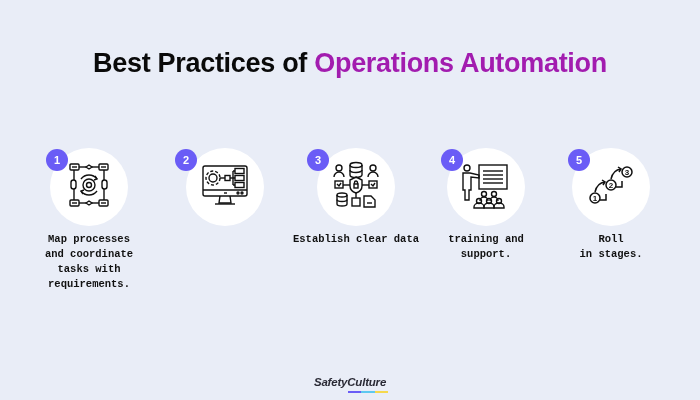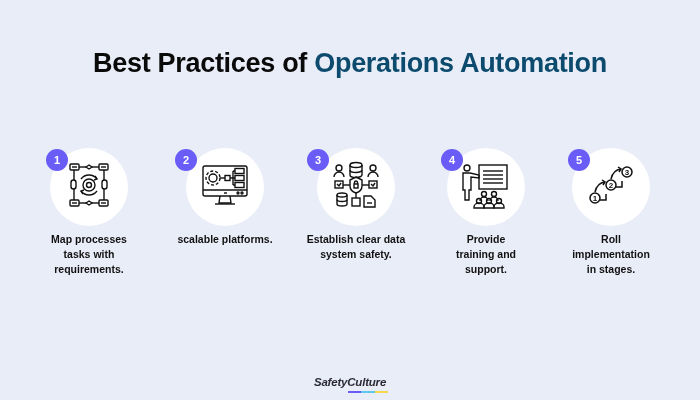--- a/index.html
+++ b/index.html
@@ -13,21 +13,21 @@
   .title {
     position: absolute;
     top: 48px; left: 0; width: 700px;
     text-align: center;
     font-family: "Liberation Sans", sans-serif;
     font-weight: 700;
     font-size: 27px;
     letter-spacing: -0.3px;
     color: #0a0a0a;
   }
-  .title .accent { color: #0c4a6e; }
+  .title .accent { color: #a21caf; }
   .steps {
     position: absolute; top: 148px; left: 0; width: 700px; height: 160px;
   }
   .step {
     position: absolute; top: 0; width: 130px;
   }
   .circle {
     position: absolute; top: 0; width: 78px; height: 78px;
     border-radius: 50%; background: #ffffff;
     left: 50%; transform: translateX(-50%);
@@ -35,21 +35,21 @@
   .circle svg { position: absolute; left: 14px; top: 12px; width: 50px; height: 50px; }
   .badge {
     position: absolute; top: 1px; width: 22px; height: 22px;
     border-radius: 50%; background: #6a5cf6; color: #fff;
     font-family: "Liberation Sans", sans-serif; font-weight: 700; font-size: 11px;
     line-height: 22px; text-align: center;
   }
   .label {
     position: absolute; top: 84px; left: 0; width: 130px;
     text-align: center;
-    font-family: Liberation Sans, sans-serif;
+    font-family: Liberation Mono, monospace;
     font-weight: 700; font-size: 10.5px; line-height: 15px;
     color: #111;
   }
   .logo {
     position: absolute; top: 371px; left: 0; width: 700px; text-align: center;
   }
   .logo-text {
     display: inline-block;
     font-family: "Liberation Sans", sans-serif;
     font-weight: 700; font-style: italic; font-size: 11.5px; color: #2a2a35;
@@ -94,20 +94,21 @@
           <circle cx="25" cy="25" r="2.5"></circle>
         <path d="M17 19 A10 10 0 0 1 33 19"></path>
           <path d="M33 31 A10 10 0 0 1 17 31"></path>
         <polyline points="31,16 33,19 30,20"></polyline>
           <polyline points="19,34 17,31 20,30"></polyline>
       </svg>
     </div>
     <div class="badge" style="left:22px;">1</div>
     <div class="label">
       <div>Map processes</div>
+      <div>and coordinate</div>
       <div>tasks with</div>
       <div>requirements.</div>
     </div>
   </div>
 
   <div class="step" style="left:160px;">
     <div class="circle">
       <svg viewBox="0 0 50 50" fill="none" stroke="#111" stroke-width="1.4">
         <rect x="3" y="6" width="44" height="30" rx="2"></rect>
         <line x1="3" y1="30" x2="47" y2="30"></line>
@@ -125,21 +126,20 @@
         <line x1="33" y1="11" x2="35" y2="11"></line>
           <line x1="33" y1="18" x2="35" y2="18"></line>
           <line x1="33" y1="25" x2="35" y2="25"></line>
         <rect x="35" y="8.5" width="9" height="5"></rect>
           <rect x="35" y="15.5" width="9" height="5"></rect>
           <rect x="35" y="22.5" width="9" height="5"></rect>
       </svg>
     </div>
     <div class="badge" style="left:15px;">2</div>
     <div class="label">
-      <div>scalable platforms.</div>
     </div>
   </div>
 
   <div class="step" style="left:291px;">
     <div class="circle">
       <svg viewBox="0 0 50 50" fill="none" stroke="#111" stroke-width="1.4">
         <ellipse cx="25" cy="5" rx="6" ry="2.5"></ellipse>
           <path d="M19 5 V15 A6 2.5 0 0 0 31 15 V5"></path>
           <path d="M19 10 A6 2.5 0 0 0 31 10"></path>
         <circle cx="8" cy="8" r="3"></circle>
@@ -160,21 +160,20 @@
         <ellipse cx="11" cy="35" rx="5" ry="2"></ellipse>
           <path d="M6 35 V44 A5 2 0 0 0 16 44 V35"></path>
           <path d="M6 39.5 A5 2 0 0 0 16 39.5"></path>
         <path d="M33 36 H40 L44 40 V47 H33 Z"></path>
           <line x1="36" y1="43" x2="41" y2="43"></line>
       </svg>
     </div>
     <div class="badge" style="left:16px;">3</div>
     <div class="label">
       <div>Establish clear data</div>
-      <div>system safety.</div>
     </div>
   </div>
 
   <div class="step" style="left:421px;">
     <div class="circle">
       <svg viewBox="0 0 50 50" fill="none" stroke="#111" stroke-width="1.4">
         <circle cx="6" cy="8" r="3"></circle>
         <path d="M3 13 H9 L18 15 V18 L10 17 V30 H8 V40 H4 V30 H2 V13 Z"></path>
         <rect x="18" y="5" width="28" height="24"></rect>
         <line x1="22" y1="11" x2="42" y2="11"></line>
@@ -188,21 +187,20 @@
         <circle cx="18" cy="41" r="2.5"></circle>
           <path d="M13 48 V47 A5 4 0 0 1 23 47 V48 Z"></path>
         <circle cx="28" cy="41" r="2.5"></circle>
           <path d="M23 48 V47 A5 4 0 0 1 33 47 V48 Z"></path>
         <circle cx="38" cy="41" r="2.5"></circle>
           <path d="M33 48 V47 A5 4 0 0 1 43 47 V48 Z"></path>
       </svg>
     </div>
     <div class="badge" style="left:20px;">4</div>
     <div class="label">
-      <div>Provide</div>
       <div>training and</div>
       <div>support.</div>
     </div>
   </div>
 
   <div class="step" style="left:546px;">
     <div class="circle">
       <svg viewBox="0 0 50 50" fill="none" stroke="#111" stroke-width="1.5">
         <circle cx="9" cy="38" r="5"></circle>
         <text x="9" y="41" font-size="8" font-weight="700" text-anchor="middle" fill="#111" stroke="none" font-family="Liberation Sans, sans-serif">1</text>
@@ -214,21 +212,20 @@
         <text x="41" y="15" font-size="8" font-weight="700" text-anchor="middle" fill="#111" stroke="none" font-family="Liberation Sans, sans-serif">3</text>
         <path d="M9 32 Q11 23 19 22"></path>
           <polyline points="16,20 19,22 17,25"></polyline>
         <path d="M25 19 Q27 10 35 9"></path>
           <polyline points="32,7 35,9 33,12"></polyline>
       </svg>
     </div>
     <div class="badge" style="left:22px;">5</div>
     <div class="label">
       <div>Roll</div>
-      <div>implementation</div>
       <div>in stages.</div>
     </div>
   </div>
 
 </div>
 
 <div class="logo">
   <span class="logo-text">
     <span>SafetyCulture</span>
     <span class="stripes">

